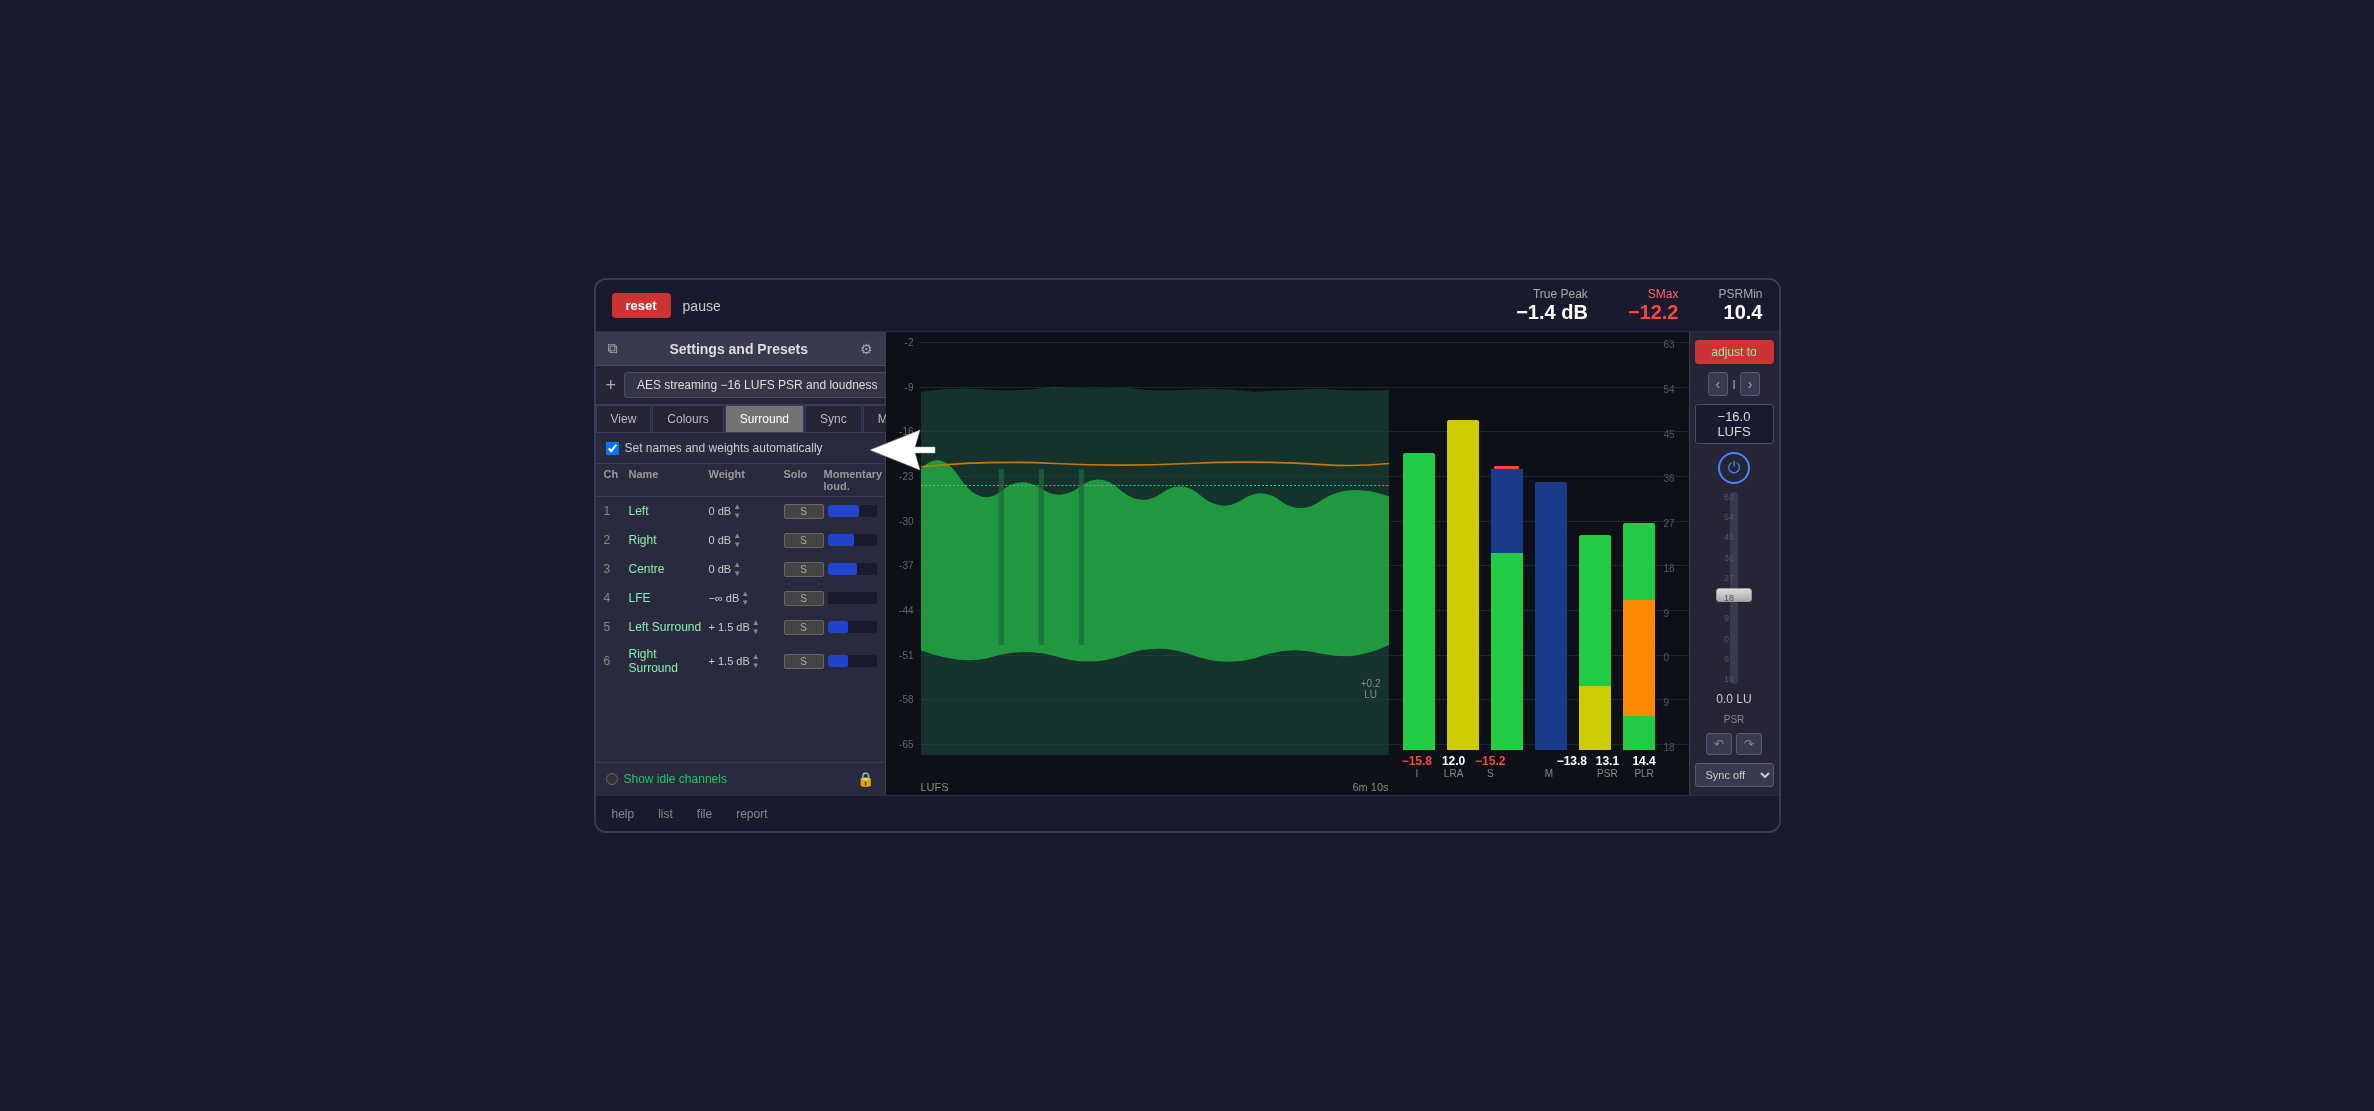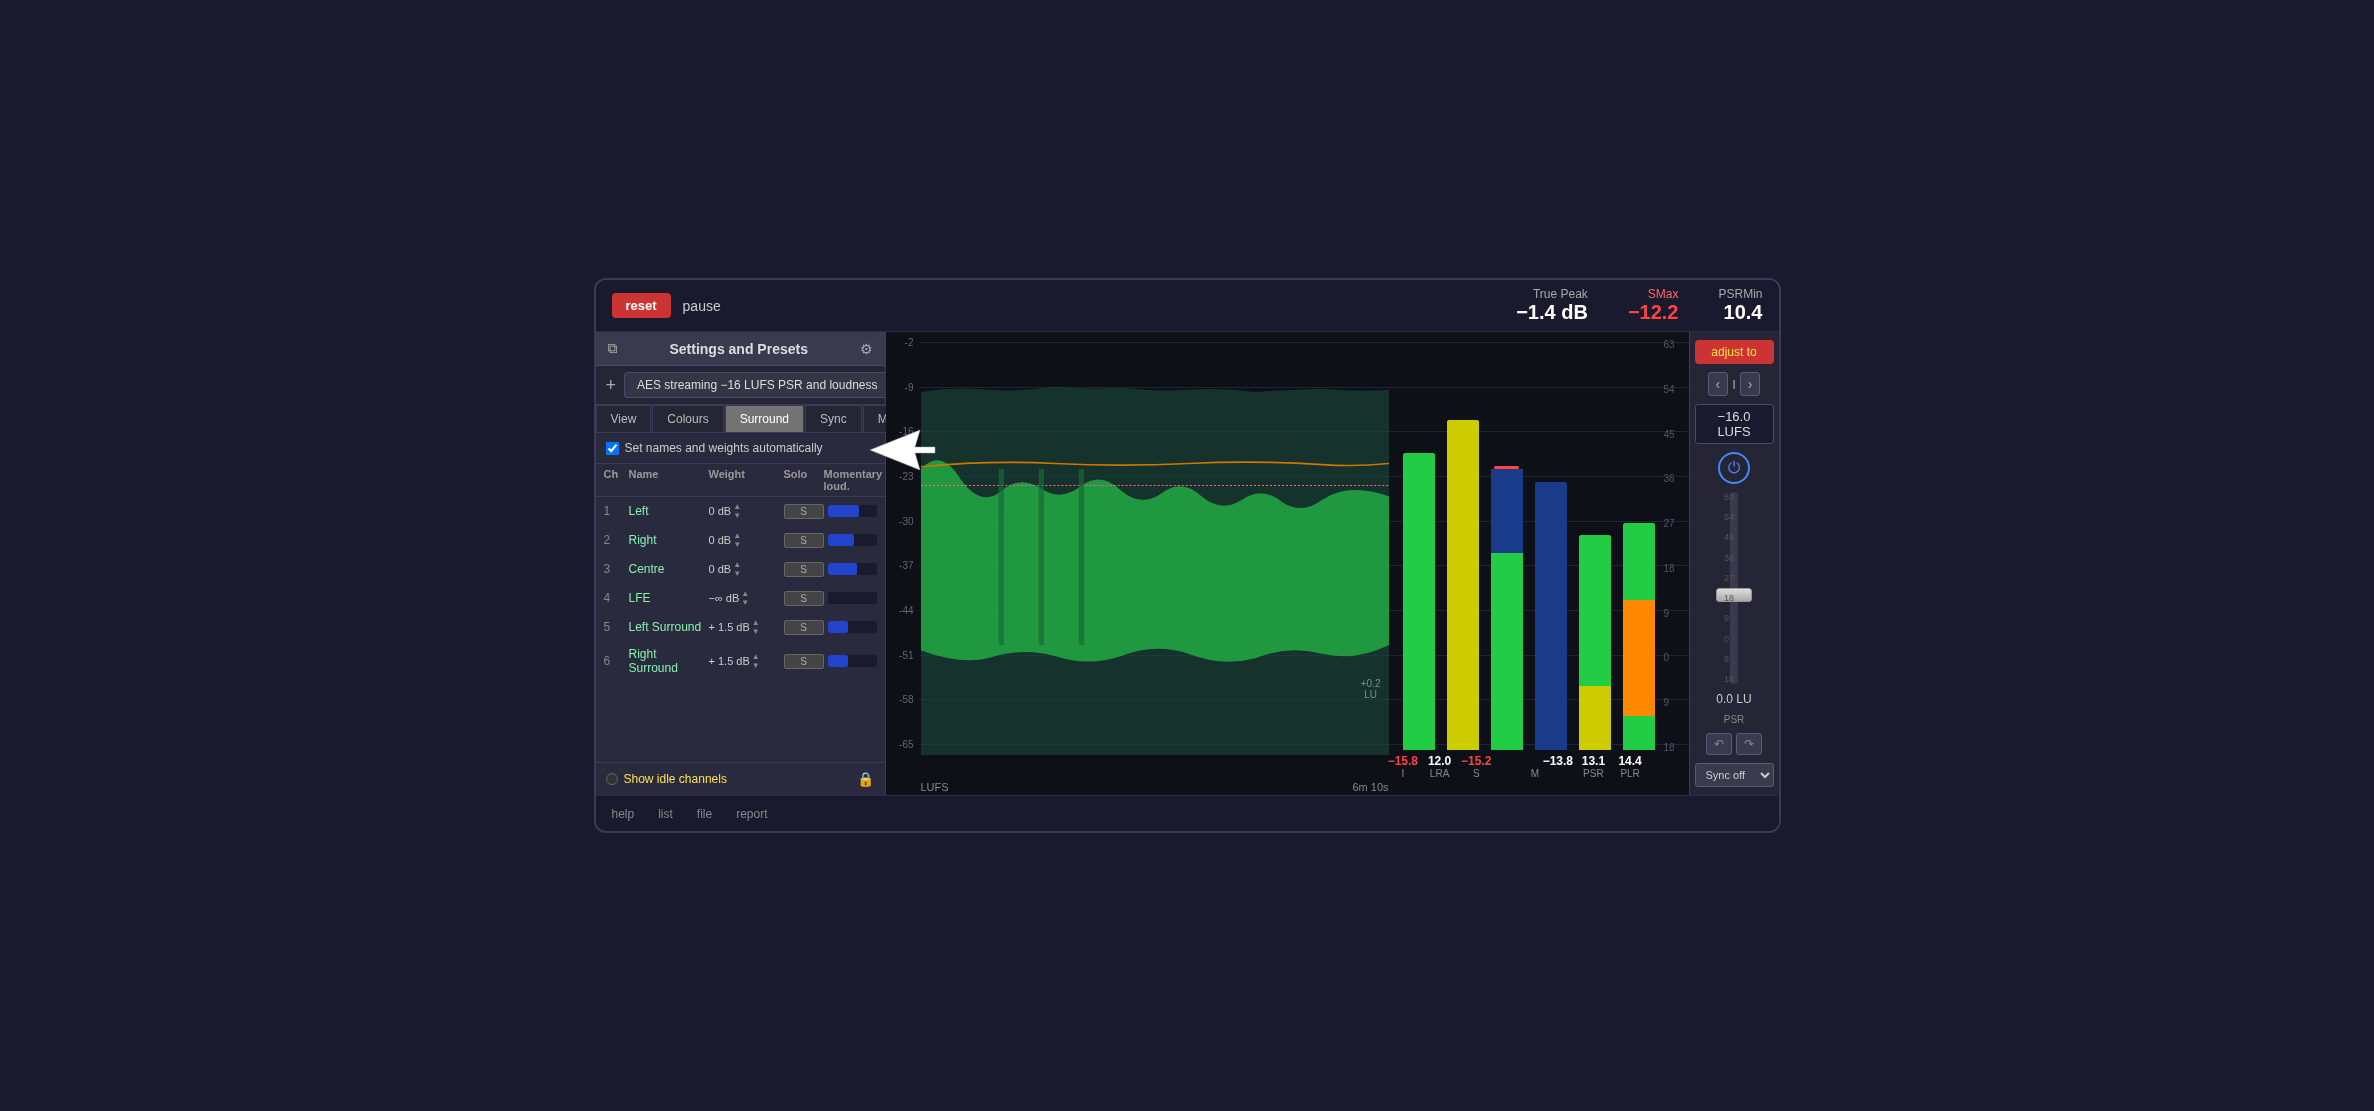--- a/index.html
+++ b/index.html
@@ -247,21 +247,21 @@
       align-items: center;
       justify-content: space-between;
       border-top: 1px solid #3a3a5a;
     }
 
     .idle-check {
       display: flex;
       align-items: center;
       gap: 6px;
       font-size: 12px;
-      color: #fde047;
+      color: #22c55e;
     }
 
     .idle-dot {
       width: 12px;
       height: 12px;
       border-radius: 50%;
       border: 1px solid #666;
       background: #333;
     }
 
@@ -327,21 +327,21 @@
       border-left: 1px solid #3a3a5a;
       display: flex;
       flex-direction: column;
       align-items: center;
       padding: 8px 5px;
       gap: 8px;
     }
 
     .adjust-to-btn {
       background: #cc3333;
-      color: #fde047;
+      color: #86efac;
       border: none;
       border-radius: 4px;
       padding: 5px 8px;
       font-size: 12px;
       cursor: pointer;
       width: 100%;
       text-align: center;
     }
 
     .nav-row {
@@ -768,21 +768,21 @@
         <span class="db-tick">45</span>
         <span class="db-tick">36</span>
         <span class="db-tick">27</span>
         <span class="db-tick">18</span>
         <span class="db-tick">9</span>
         <span class="db-tick">0</span>
         <span class="db-tick">9</span>
         <span class="db-tick">18</span>
       </div>
 
-      <div style="position:absolute;bottom:0;right:42px;width:260px;height:45px;display:flex;align-items:flex-start;gap:4px;padding-top:4px;">
+      <div style="position:absolute;bottom:0;right:28px;width:260px;height:45px;display:flex;align-items:flex-start;gap:4px;padding-top:4px;">
         <div style="flex:1;text-align:center;">
           <div style="font-size:12px;font-weight:bold;color:#ff4444;">−15.8</div>
           <div style="font-size:10px;color:#888;">I</div>
         </div>
         <div style="flex:1;text-align:center;">
           <div style="font-size:12px;font-weight:bold;color:#fff;">12.0</div>
           <div style="font-size:10px;color:#888;">LRA</div>
         </div>
         <div style="flex:1;text-align:center;">
           <div style="font-size:12px;font-weight:bold;color:#ff4444;">−15.2</div>

